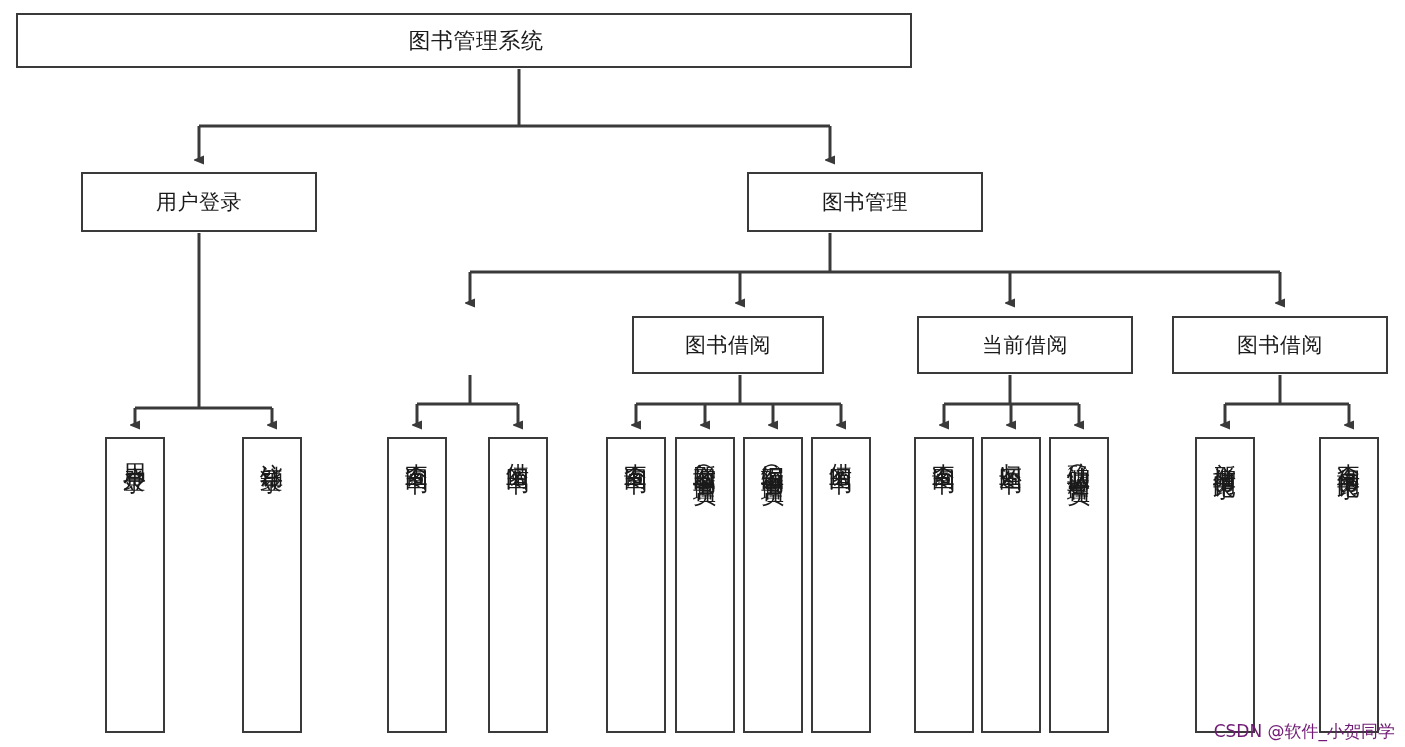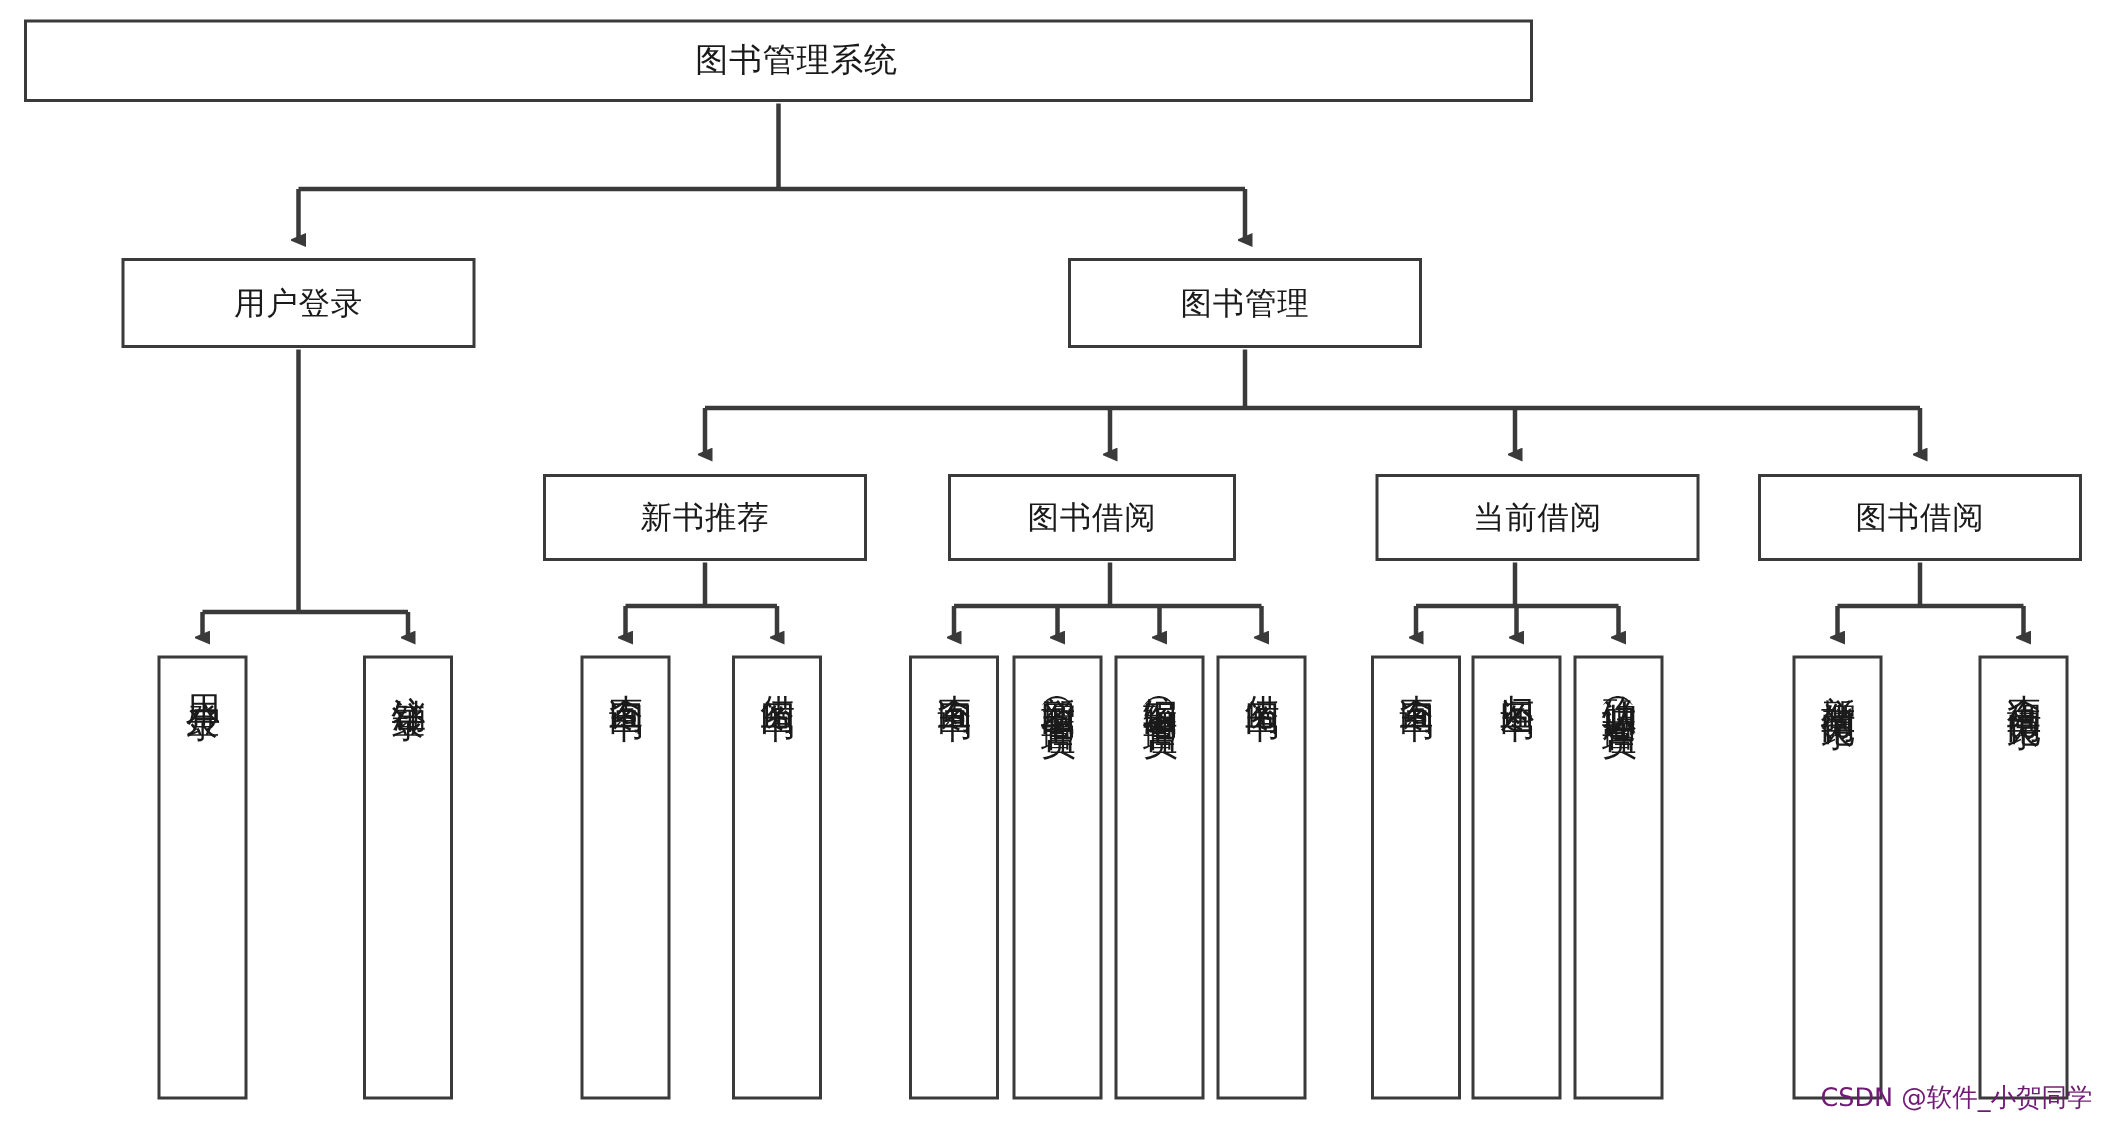--- a/index.html
+++ b/index.html
@@ -120,34 +120,31 @@
       <path d="M1011,404 L1011,425" marker-end="url(#arrow)"></path>
       <path d="M1079,404 L1079,425" marker-end="url(#arrow)"></path>
 
       <path d="M1280,375 L1280,404"></path>
       <path d="M1225,404 L1349,404"></path>
       <path d="M1225,404 L1225,425" marker-end="url(#arrow)"></path>
       <path d="M1349,404 L1349,425" marker-end="url(#arrow)"></path>
     </g>
   </svg>
 
-  <div class="node horizontal root" style="left:16px; top:13px; width:1006px; height:55px;padding-left:24px;">
+  <div class="node horizontal root" style="left:16px; top:13px; width:896px; height:55px;padding-left:24px;">
     <span class="node-label">图书管理系统</span>
   </div>
 
   <div class="node horizontal" style="left:81px; top:172px; width:236px; height:60px;">
     <span class="node-label">用户登录</span>
   </div>
-  <div class="node horizontal" style="left:712px; top:172px; width:236px; height:60px;justify-content:center;">
+  <div class="node horizontal" style="left:747px; top:172px; width:236px; height:60px;justify-content:center;">
     <span class="node-label">图书管理</span>
   </div>
 
-  <div class="node horizontal" style="left:362px; top:316px; width:216px; height:58px;">
-    <span class="node-label">新书推荐</span>
-  </div>
   <div class="node horizontal" style="left:632px; top:316px; width:192px; height:58px;">
     <span class="node-label">图书借阅</span>
   </div>
   <div class="node horizontal" style="left:902px; top:316px; width:216px; height:58px;margin-left:15px;">
     <span class="node-label">当前借阅</span>
   </div>
   <div class="node horizontal" style="left:1172px; top:316px; width:216px; height:58px;">
     <span class="node-label">图书借阅</span>
   </div>
 

